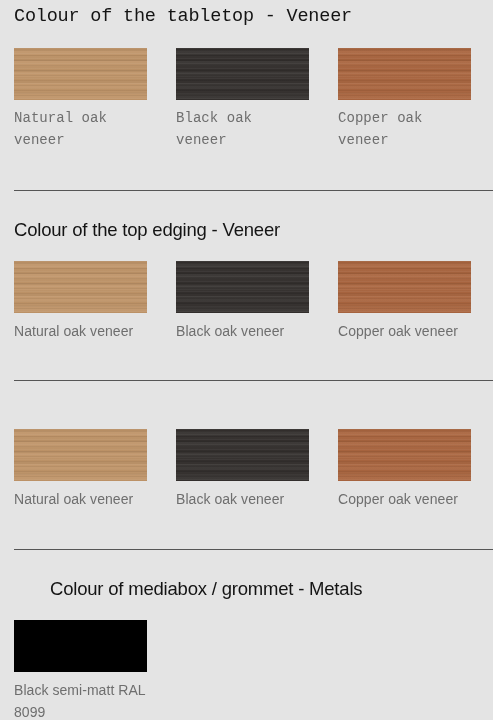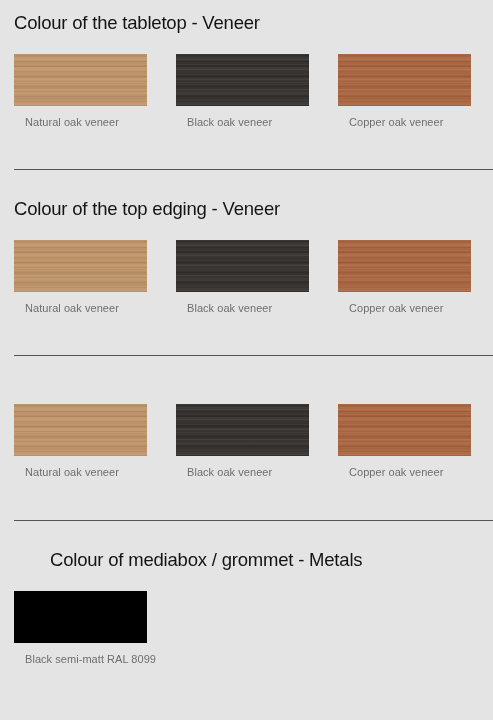--- a/index.html
+++ b/index.html
@@ -85,38 +85,37 @@
       rgba(0,0,0,0.045) 2px,
       rgba(255,255,255,0.03) 2px,
       rgba(255,255,255,0.03) 7px,
       rgba(0,0,0,0.02) 7px,
       rgba(0,0,0,0.02) 11px
     );
     pointer-events: none;
   }
 
   .swatch-label {
-    font-size: 11px;
+    font-size: 14px;
     color: #6e6e6e;
     line-height: 1.55;
     margin-top: 8px;
     width: 133px;
     letter-spacing: 0.05px;
-    margin-left: 11px;
   }
 
   .section-divider {
     height: 1px;
     background: #555555;
     margin-left: 14px;
     margin-right: 0;
   }
 
   
-  .sec-1 { padding-top: 12px; }
+  .sec-1 { padding-top: 6px; font-family: Liberation Mono, monospace; }
   .sec-1 .swatch-row { margin-top: 20px; }
   .divider-1 { margin-top: 38px; }
 
   .sec-2 { padding-top: 28px; }
   .divider-2 { margin-top: 38px; }
 
   .sec-3 { padding-top: 28px; }
   .divider-3 { margin-top: 38px; }
 
   .sec-4 { padding-top: 28px; }

